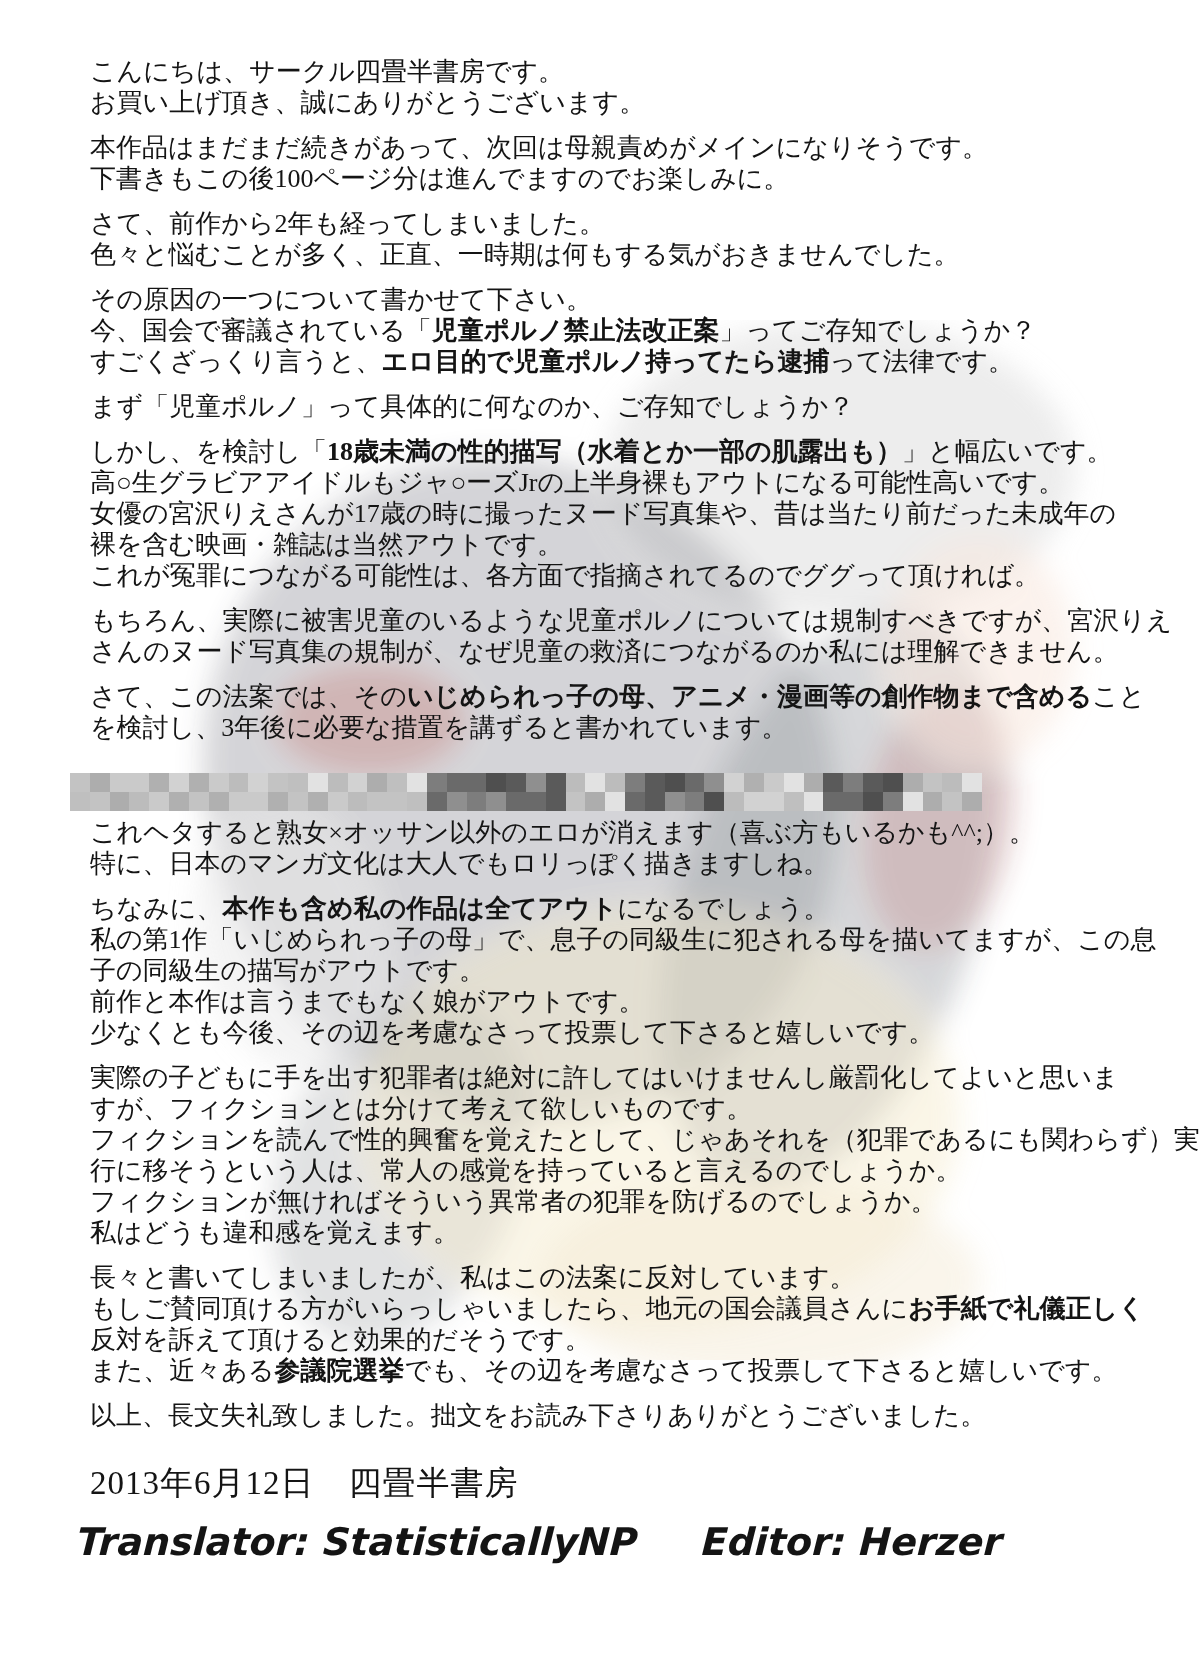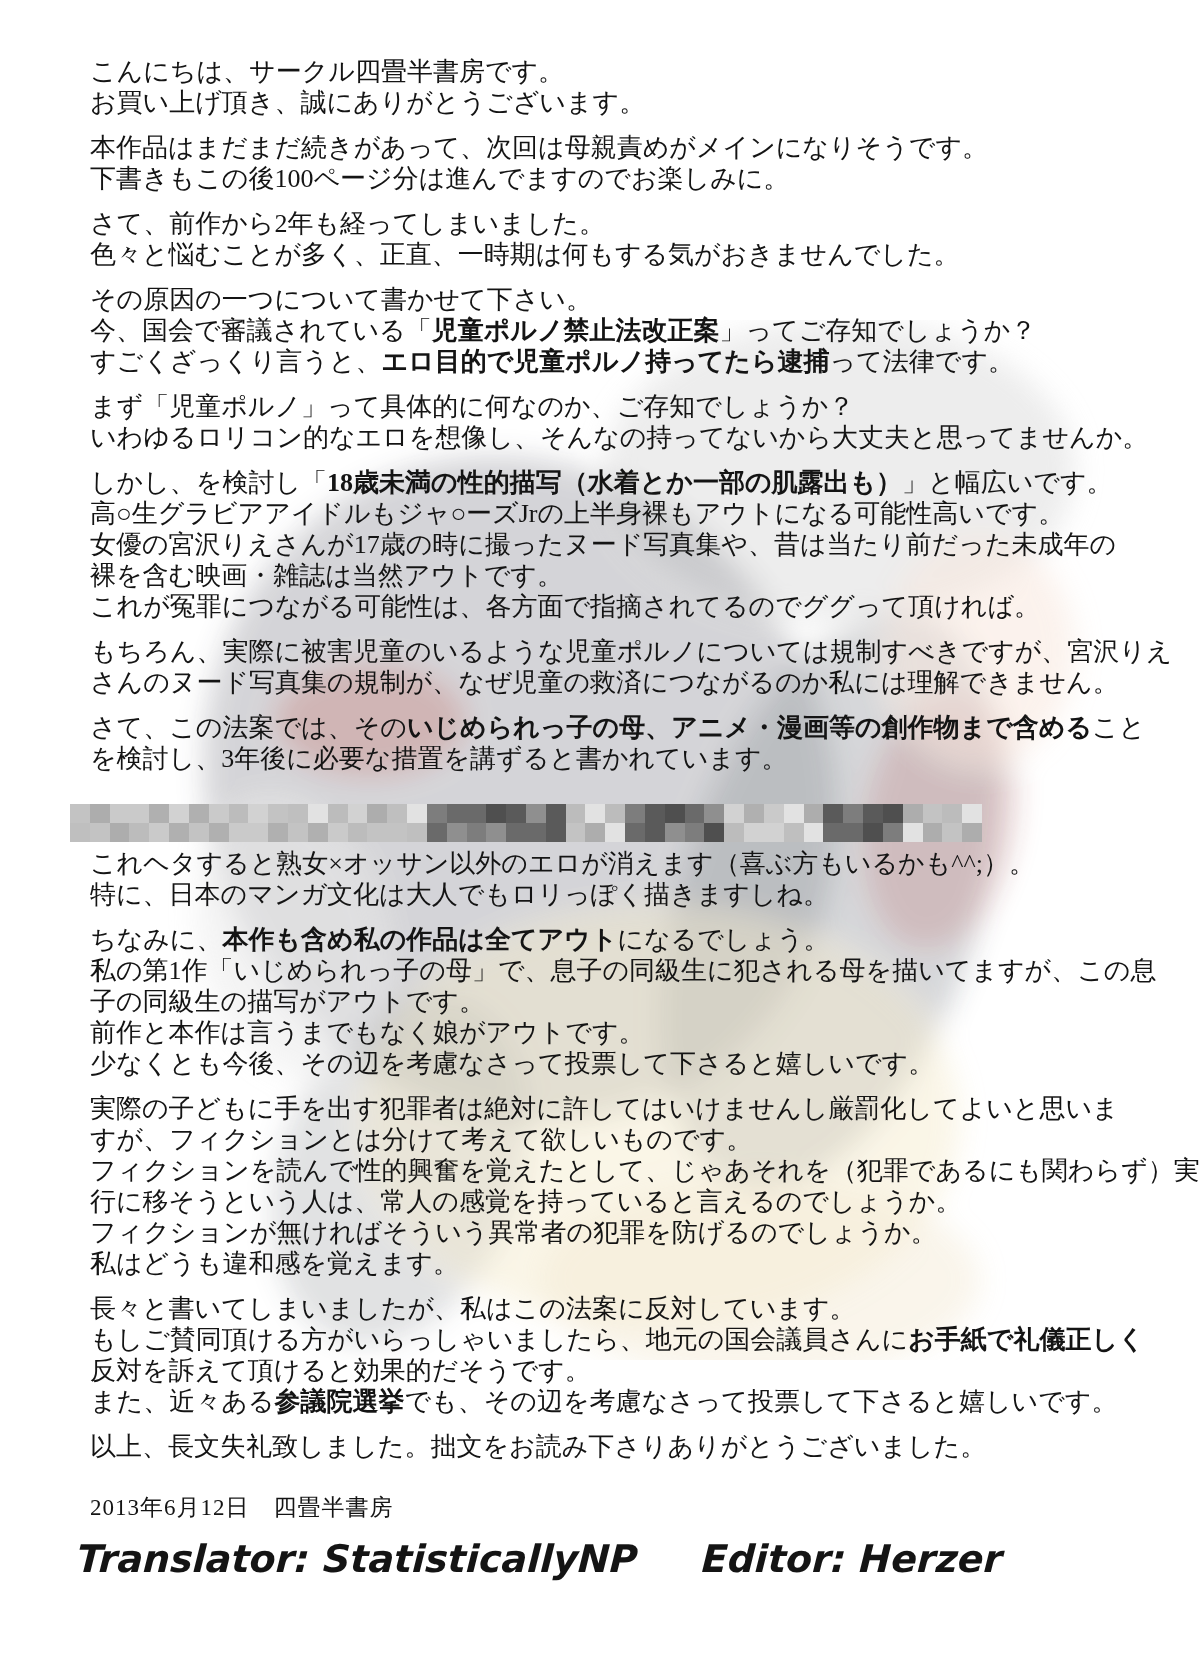--- a/index.html
+++ b/index.html
@@ -33,21 +33,21 @@
   .mosaic{
     position:relative;
     margin:30px 0 6px -20px;
     width:912px;height:38px;
     display:grid;
     grid-template-columns:repeat(46,1fr);
     grid-template-rows:repeat(2,1fr);
   }
   .mosaic .tile{width:100%;height:100%;}
   .date-line{
-    font-size:23px;
+    font-size:33px;
     margin-top:30px;
     letter-spacing:1px;
   }
   .credits{
     margin-top:14px;
     margin-left:-14px;
     font-family:"DejaVu Sans",cursive,sans-serif;
     font-style:italic;
     font-weight:bold;
     font-size:38px;
@@ -97,21 +97,20 @@
         <div class="line"><span>さて、前作から2年も経ってしまいました。</span></div>
         <div class="line"><span>色々と悩むことが多く、正直、一時期は何もする気がおきませんでした。</span></div>
       </div>
       <div class="para">
         <div class="line"><span>その原因の一つについて書かせて下さい。</span></div>
         <div class="line"><span>今、国会で審議されている「</span><b>児童ポルノ禁止法改正案</b><span>」ってご存知でしょうか？</span></div>
         <div class="line"><span>すごくざっくり言うと、</span><b>エロ目的で児童ポルノ持ってたら逮捕</b><span>って法律です。</span></div>
       </div>
       <div class="para">
         <div class="line"><span>まず「児童ポルノ」って具体的に何なのか、ご存知でしょうか？</span></div>
-        <div class="line"><span>いわゆるロリコン的なエロを想像し、そんなの持ってないから大丈夫と思ってませんか。</span></div>
       </div>
       <div class="para">
         <div class="line"><span>しかし、を検討し「</span><b>18歳未満の性的描写（水着とか一部の肌露出も）</b><span>」と幅広いです。</span></div>
         <div class="line"><span>高○生グラビアアイドルもジャ○ーズJrの上半身裸もアウトになる可能性高いです。</span></div>
         <div class="line"><span>女優の宮沢りえさんが17歳の時に撮ったヌード写真集や、昔は当たり前だった未成年の</span></div>
         <div class="line"><span>裸を含む映画・雑誌は当然アウトです。</span></div>
         <div class="line"><span>これが冤罪につながる可能性は、各方面で指摘されてるのでググって頂ければ。</span></div>
       </div>
       <div class="para">
         <div class="line"><span>もちろん、実際に被害児童のいるような児童ポルノについては規制すべきですが、宮沢りえ</span></div>

